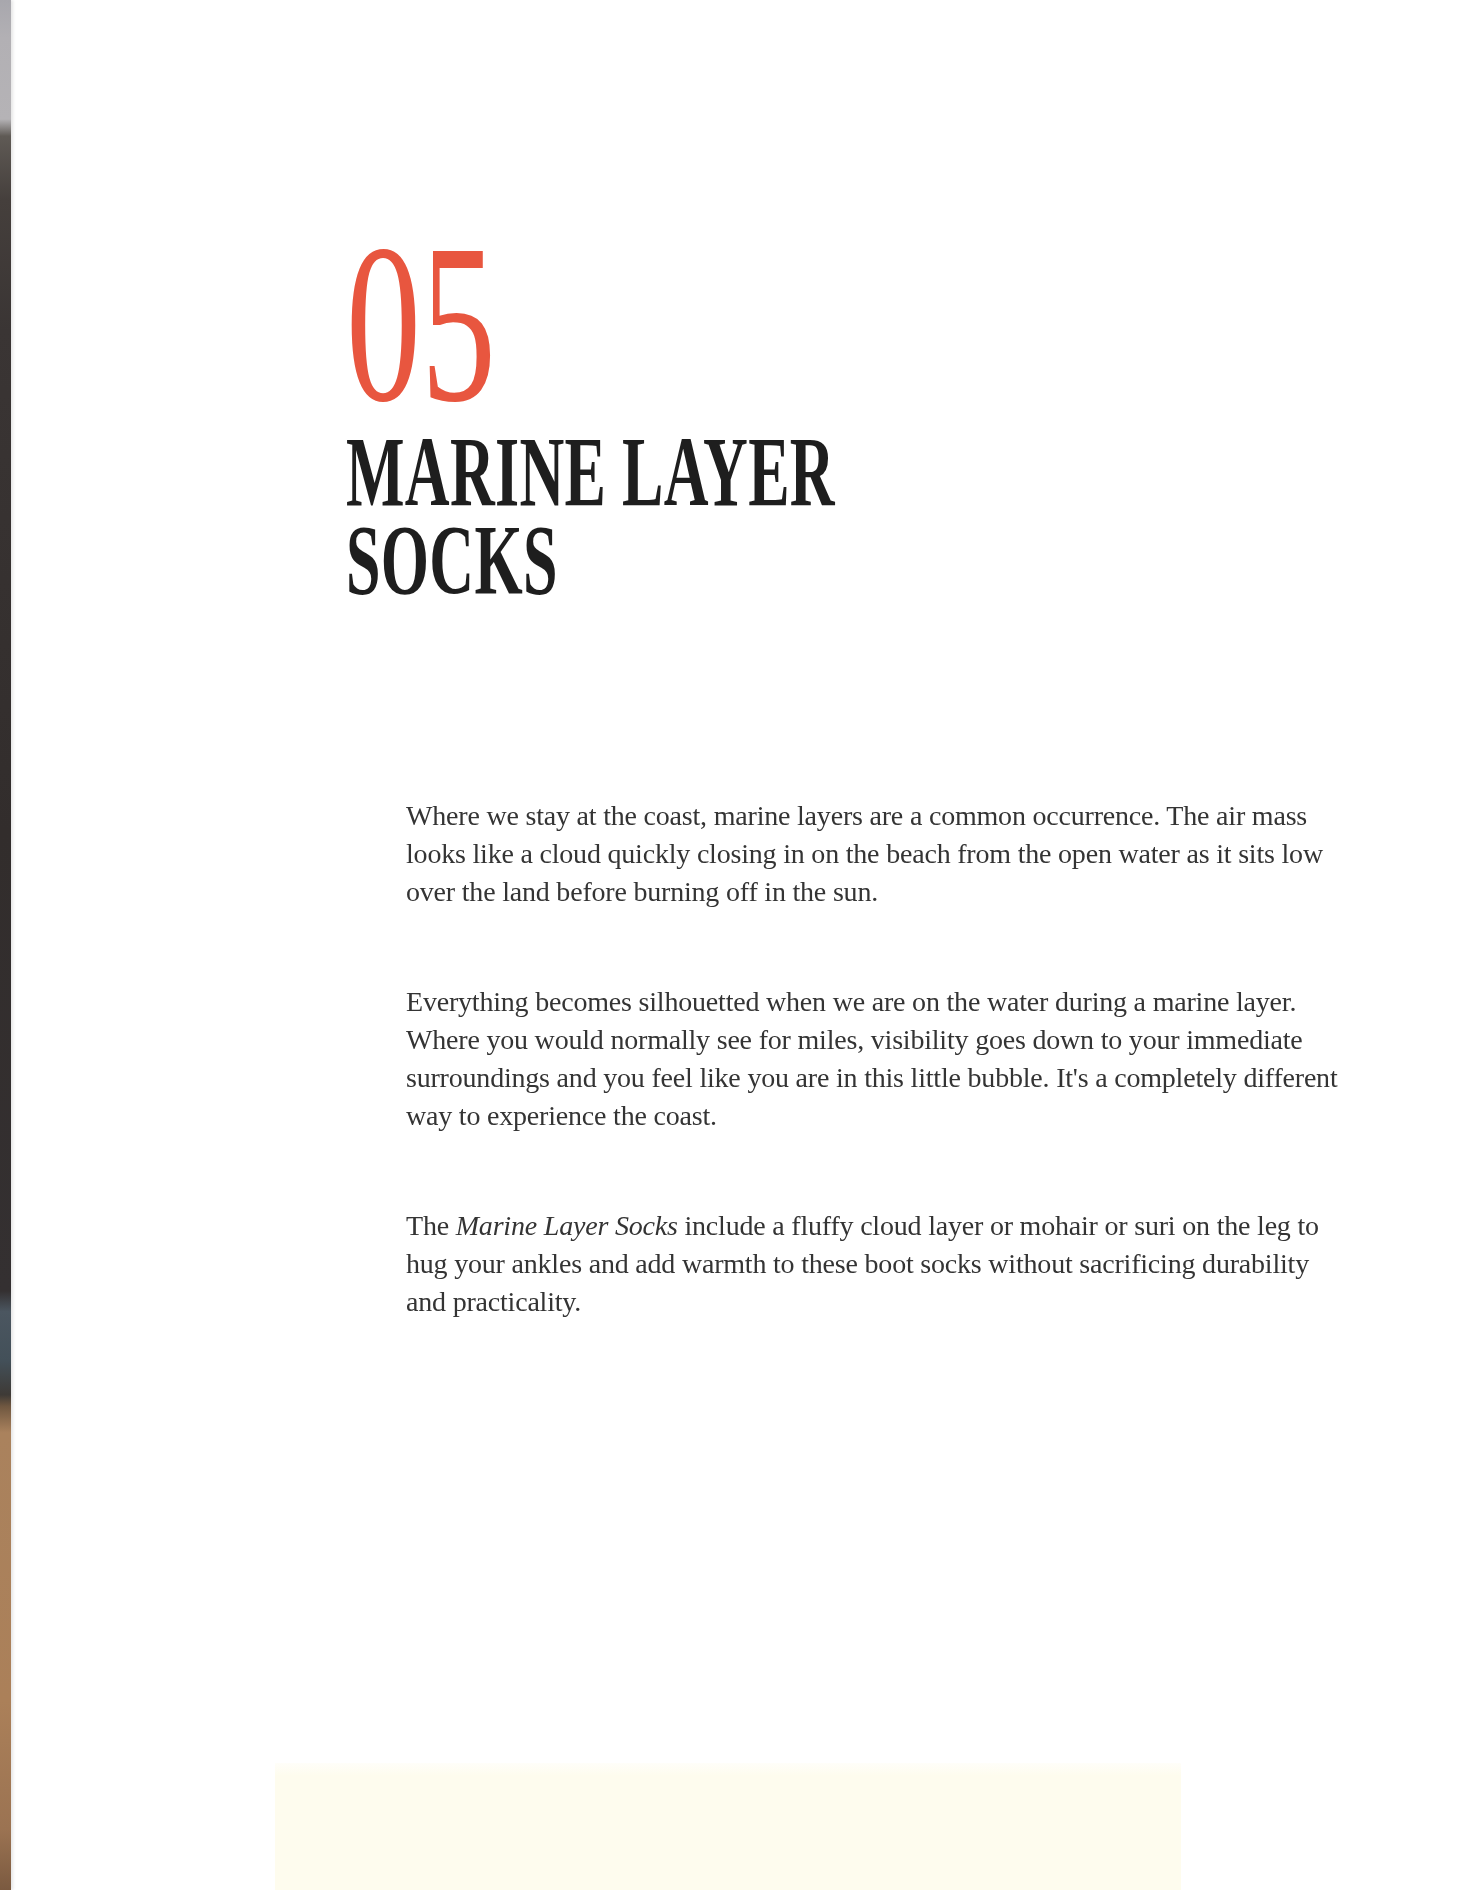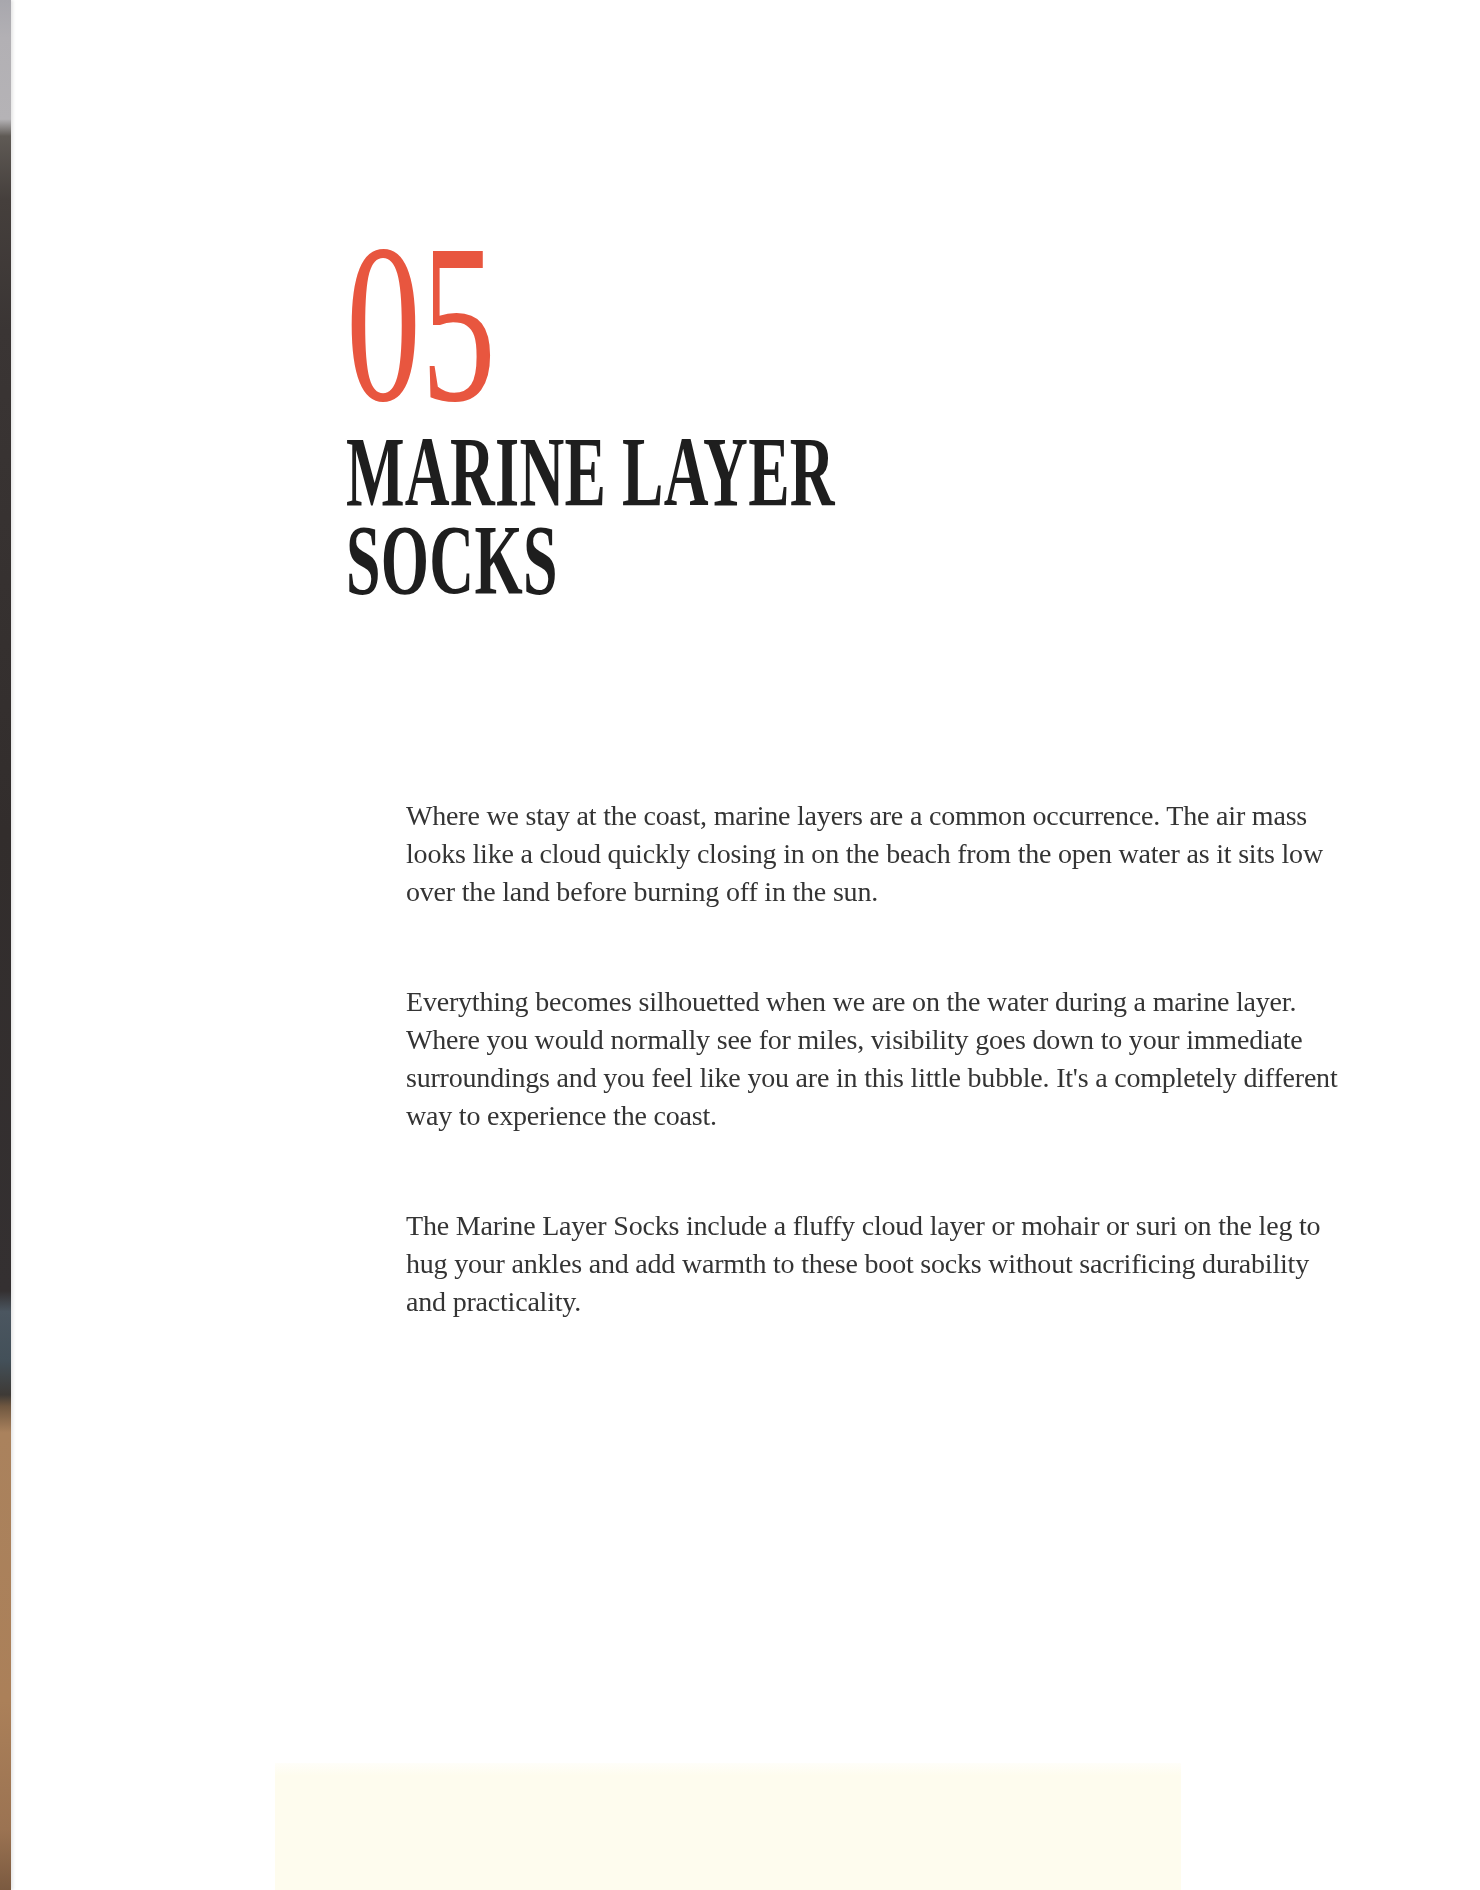--- a/index.html
+++ b/index.html
@@ -65,21 +65,21 @@
   .body-copy{
     position:absolute;left:358px;top:759px;
     width:1120px;
     font-size:28px;line-height:38px;
     letter-spacing:-0.2px;
     color:var(--body-text,#343434);
     white-space:pre-line;
     margin-left:48px;
   }
   .body-copy p + p{margin-top:34px;}
-  .body-copy .italic{}
+  .body-copy .italic{font-style:italic;}
   
   .cream-panel{
     position:absolute;left:275px;top:1763px;width:906px;height:127px;
     background:linear-gradient(180deg, rgba(254,252,238,0.35) 0%, var(--cream-panel,#FEFCEE) 10%);
   }
 </style>
 </head>
 <body>
 
 <div class="page">

